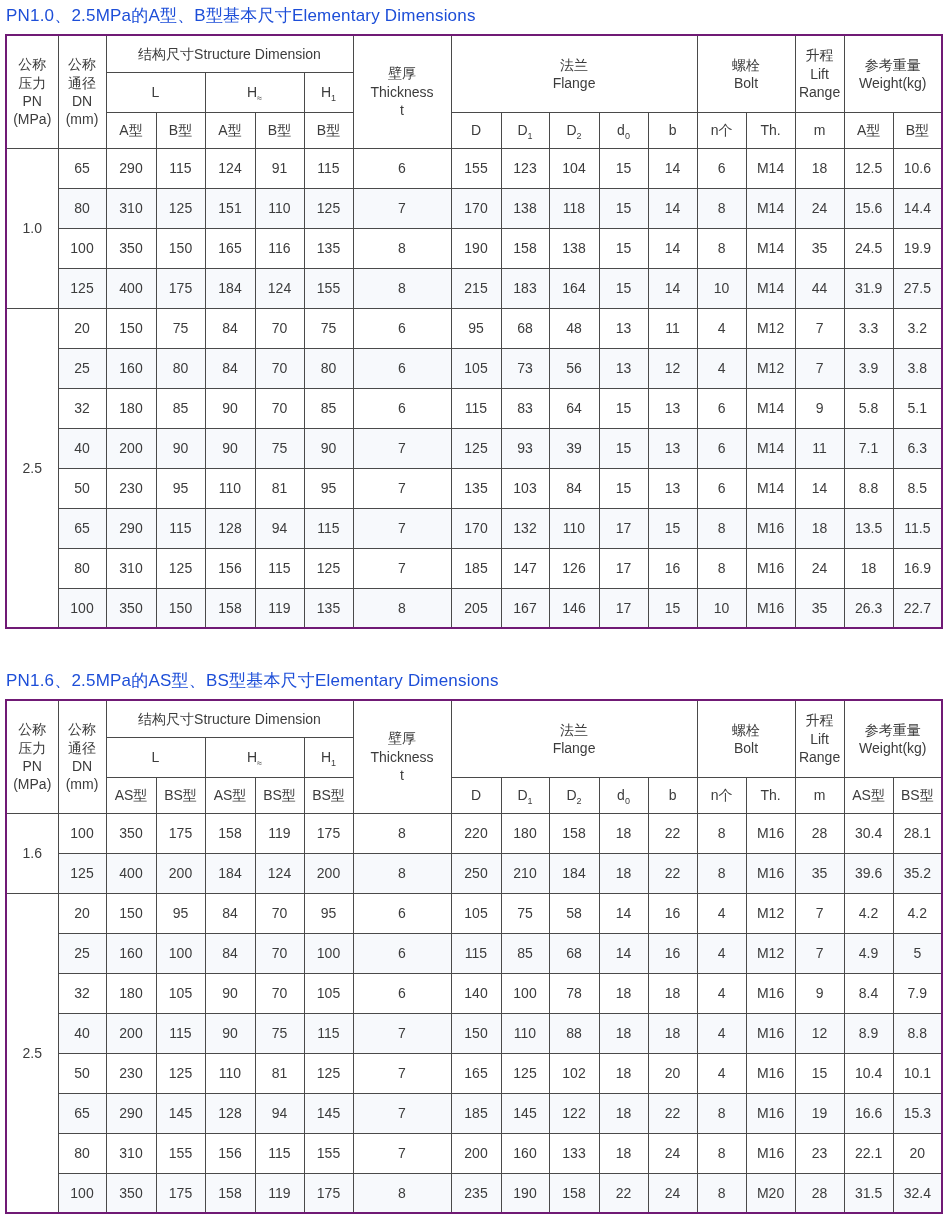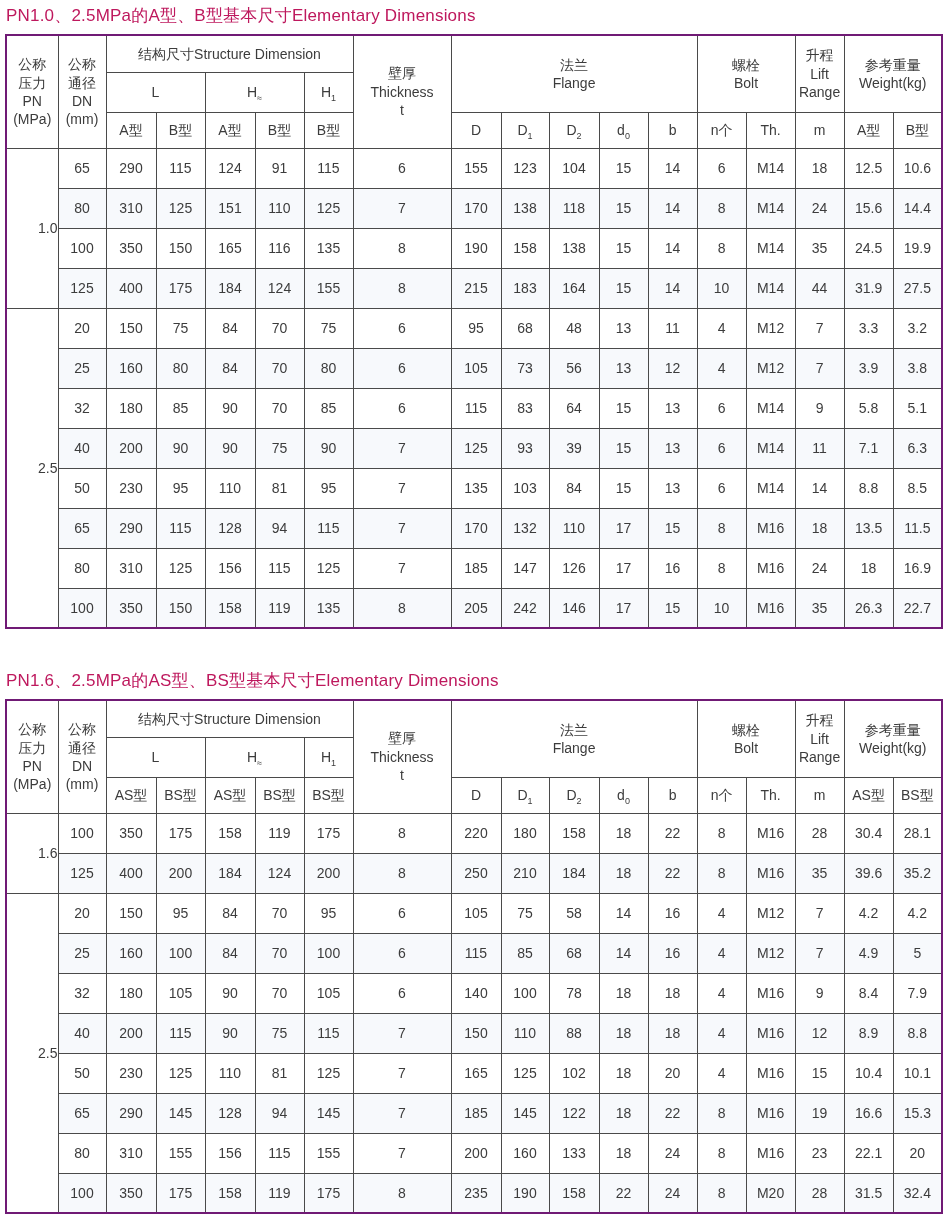--- a/index.html
+++ b/index.html
@@ -3,39 +3,39 @@
 <meta charset="utf-8">
 <style>
   html,body{margin:0;padding:0;}
   body{
     width:948px;height:1223px;background:#ffffff;
     font-family:"Liberation Sans","DejaVu Sans",sans-serif;
     color:#3c3c3c;
   }
   .page{padding:4px 7px 8px 5px;}
   .tbl-title{
-    font-size:17px;color:#be185d;font-weight:400;
+    font-size:17px;color:#1d4ed8;font-weight:400;
     margin:0 0 7px 1px;letter-spacing:0.2px;white-space:nowrap;
   }
   .title2{margin-top:40px;}
   table{
     border-collapse:collapse;table-layout:fixed;width:936px;
     border:2px solid #701a75;background:#ffffff;
   }
   th,td{
     border:1px solid #4a4a4a;text-align:center;vertical-align:middle;
     font-size:14px;font-weight:400;padding:0;white-space:pre-line;
     line-height:1.3;overflow:visible;
   }
   thead tr:nth-child(1){height:37px;}
   thead tr:nth-child(2){height:40px;}
   thead tr:nth-child(3){height:36px;padding-left:42px;}
   tbody tr{height:40px;}
   tbody tr:nth-child(even) td{background:#f7f9fc;}
-  tbody td.pn-cell{background:#ffffff;text-align:right;}
+  tbody td.pn-cell{background:#ffffff;}
   sub{font-size:9px;line-height:0;}
 </style>
 </head>
 <body>
 
 <div class="page">
 
   <div class="tbl-title">PN1.0、2.5MPa的A型、B型基本尺寸Elementary Dimensions</div>
 
   <table id="table-0">
@@ -320,21 +320,21 @@
         </tr>
         <tr>
           <td>100</td>
           <td>350</td>
           <td>150</td>
           <td>158</td>
           <td>119</td>
           <td>135</td>
           <td>8</td>
           <td>205</td>
-          <td>242</td>
+          <td>167</td>
           <td>146</td>
           <td>17</td>
           <td>15</td>
           <td>10</td>
           <td>M16</td>
           <td>35</td>
           <td>26.3</td>
           <td>22.7</td>
         </tr>
       </tbody>

